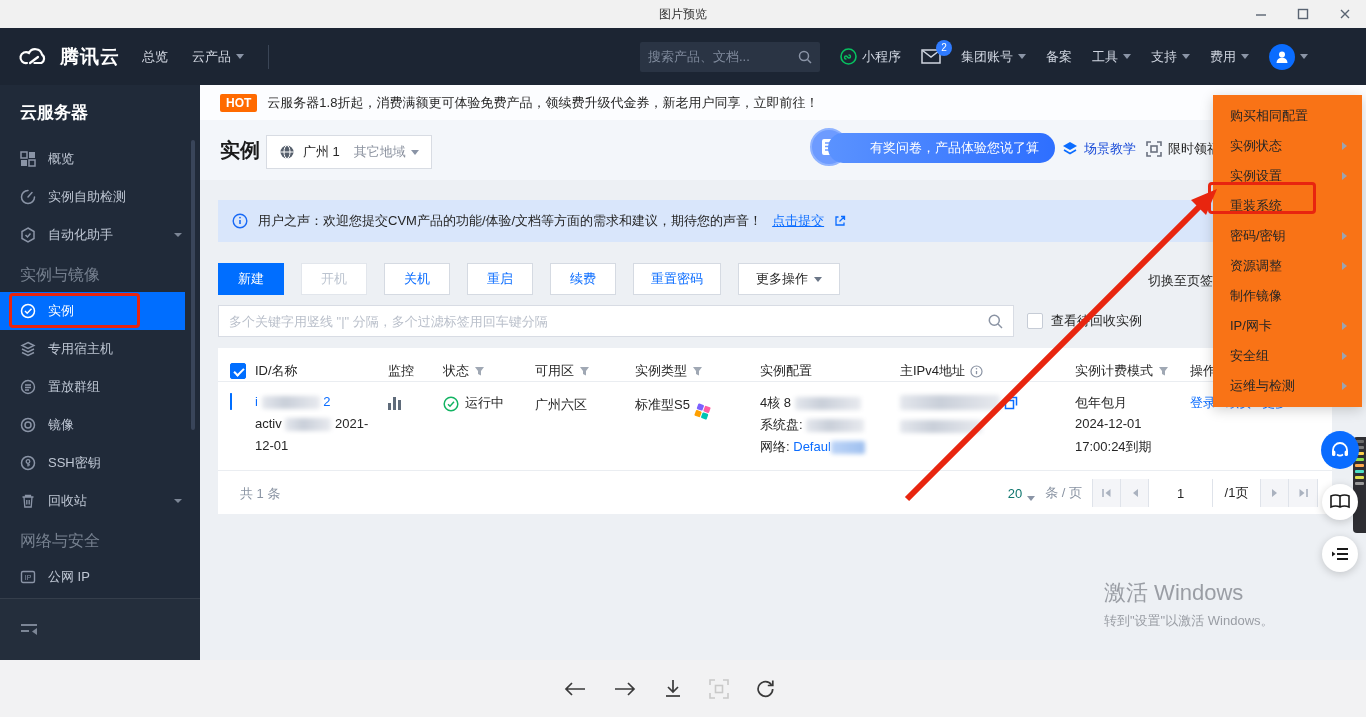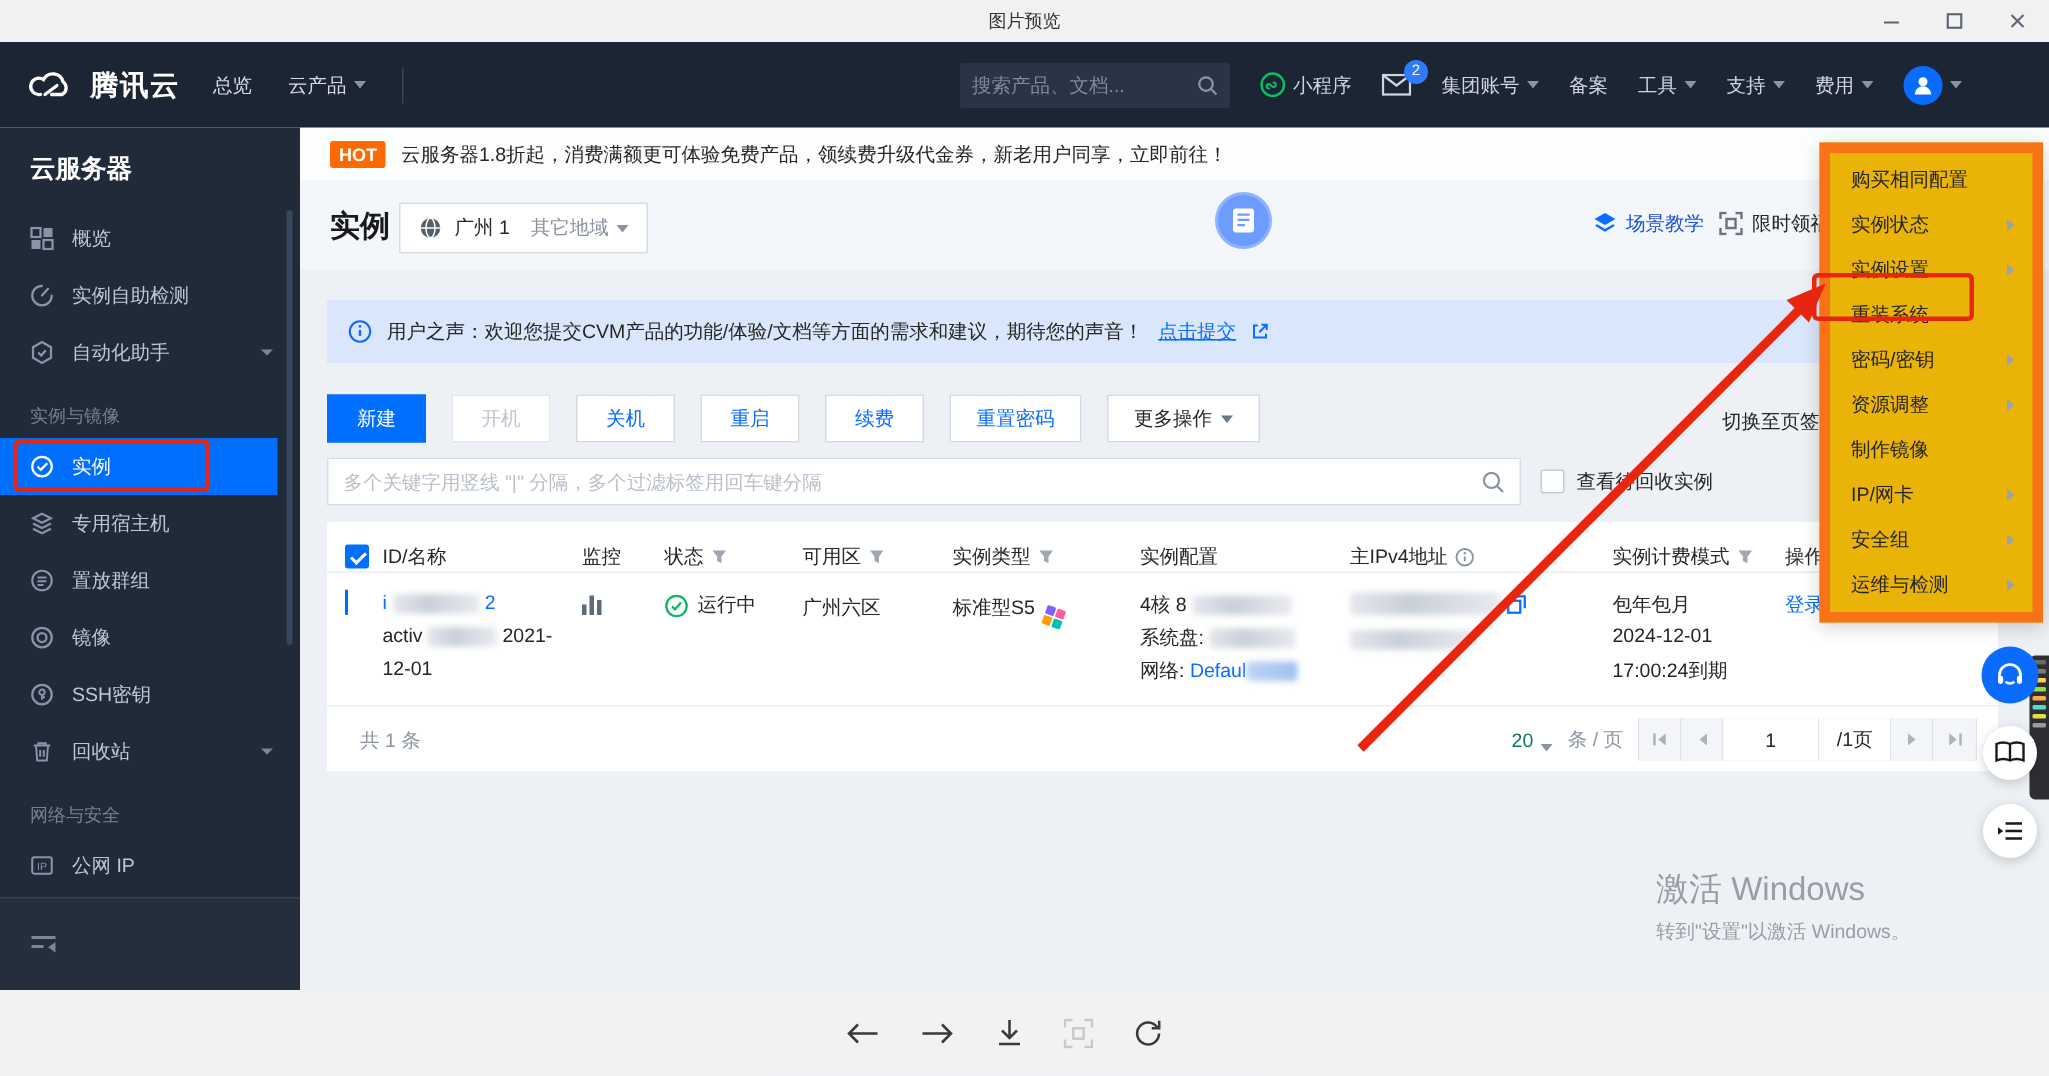--- a/index.html
+++ b/index.html
@@ -33,21 +33,21 @@
   .caret-down { width:0; height:0; border-left:4px solid transparent; border-right:4px solid transparent; border-top:5px solid #8a94a6; display:inline-block; }
   .caret-down.blue { border-top-color:#0a6cff; }
   .caret-down.dark { border-top-color:#6b7687; }
   .caret-right { width:0; height:0; border-top:4px solid transparent; border-bottom:4px solid transparent; border-left:5px solid #9aa3b1; display:inline-block; }
 
   
   .sidebar { position:absolute; left:0; top:85px; width:200px; height:575px; background:#202a39; z-index:10; color:#c3cad6; }
   .side-title { height:55px; display:flex; align-items:center; padding-left:20px; color:#fff; font-size:17px; font-weight:bold; }
   .side-item { height:38px; display:flex; align-items:center; padding-left:20px; gap:12px; font-size:13px; color:#bfc7d4; cursor:pointer; position:relative; }
   .side-item .chev { position:absolute; right:18px; width:0; height:0; border-left:4px solid transparent; border-right:4px solid transparent; border-top:4px solid #7c8696; }
-  .side-section { height:38px; display:flex; align-items:flex-end; padding:0 0 6px 20px; font-size:12px; color:#76808f; }
+  .side-section { height:38px; display:flex; align-items:flex-end; padding:0 0 6px 20px; font-size:16px; color:#76808f; }
   .side-item.active { background:#006eff; width:185px; color:#fff; }
   .side-item.active svg * { stroke:#fff !important; }
   .side-scrollbar { position:absolute; left:191px; top:55px; width:4px; height:290px; background:#39455a; border-radius:2px; }
   .side-bottom { position:absolute; left:0; bottom:0; width:200px; height:62px; border-top:1px solid rgba(255,255,255,0.08); background:rgba(255,255,255,0.02); display:flex; align-items:center; padding-left:20px; }
   .sicon { width:16px; height:16px; flex:0 0 16px; }
 
   
   .main { position:absolute; left:200px; top:85px; width:1166px; height:575px; background:#edf0f4; z-index:10; }
   .stripes { background-image:repeating-linear-gradient(115deg, rgba(90,140,255,0.06) 0px, rgba(90,140,255,0.06) 2px, transparent 2px, transparent 13px); }
   .promo-banner { position:absolute; left:0; top:0; width:1166px; height:35px; background:#fcfdff; display:flex; align-items:center; padding-left:20px; gap:10px; }
@@ -91,21 +91,21 @@
   .blur { display:inline-block; vertical-align:middle; background:linear-gradient(90deg,#e4e7ed,#c9cfd9 40%,#e8eaef); border-radius:2px; filter:blur(2px); }
   .tfoot { position:absolute; left:0; bottom:0; width:1114px; height:44px; border-top:1px solid #eaedf1; font-size:13px; color:#8a94a3; }
   .pager { position:absolute; right:14px; top:8px; display:flex; align-items:center; gap:10px; }
   .pgroup { display:flex; align-items:center; border:1px solid #dfe3ea; height:28px; }
   .pbtn { width:28px; height:28px; background:#f4f5f8; border-right:1px solid #dfe3ea; display:flex; align-items:center; justify-content:center; cursor:pointer; }
   .pbtn:last-child { border-right:none; }
   .pinput { width:64px; height:28px; border:none; border-right:1px solid #dfe3ea; text-align:center; font-size:13px; color:#262626; outline:none; }
   .plabel { width:48px; height:28px; line-height:28px; text-align:center; border-right:1px solid #dfe3ea; color:#262626; background:#fff; }
 
   
-  .ctx-menu { position:absolute; left:1213px; top:95px; width:149px; background:#eab308; border:7px solid #f97316; box-shadow:0 3px 12px rgba(0,0,0,0.18); z-index:50; padding:3px 0; }
+  .ctx-menu { position:absolute; left:1213px; top:95px; width:149px; background:#f97316; border:3px solid #f97316; box-shadow:0 3px 12px rgba(0,0,0,0.18); z-index:50; padding:3px 0; }
   .ctx-item { height:30px; display:flex; align-items:center; padding:0 14px; font-size:13px; color:#262626; cursor:pointer; position:relative; white-space:nowrap; }
   .ctx-item .caret-right { position:absolute; right:12px; }
 
   
   .red-box { position:absolute; border:3px solid #e8250f; border-radius:4px; z-index:60; pointer-events:none; }
   .arrow-overlay { position:absolute; left:0; top:0; z-index:55; pointer-events:none; }
 
   
   .float-btn { position:absolute; border-radius:50%; display:flex; align-items:center; justify-content:center; z-index:45; cursor:pointer; }
   .float-blue { width:38px; height:38px; background:#0a6cff; }
@@ -325,20 +325,23 @@
       <span class="region-other">
           <span>其它地域</span>
           <span class="caret-down"></span>
         </span>
     </div>
     <div class="survey-icn">
         <svg width="16" height="18" viewBox="0 0 16 18">
           <rect x="1" y="1" width="14" height="16" rx="2" fill="#fff"></rect>
           <path d="M4 5 h8 M4 8.5 h8 M4 12 h5" stroke="#6d9bff" stroke-width="1.5"></path>
         </svg>
+      </div>
+    <div class="survey-pill">
+        <span>有奖问卷，产品体验您说了算</span>
       </div>
     <div class="hdr-link blue" style="left:862px;">
       <svg width="16" height="16" viewBox="0 0 16 16">
           <path d="M8 1 L15 5 L8 9 L1 5 Z" fill="#0a6cff"></path>
           <path d="M2 9 L8 12.5 L14 9" fill="none" stroke="#0a6cff" stroke-width="1.6"></path>
         </svg>
       <span>场景教学</span>
     </div>
     <div class="hdr-link darktxt" style="left:946px;">
       <svg width="16" height="16" viewBox="0 0 16 16">

